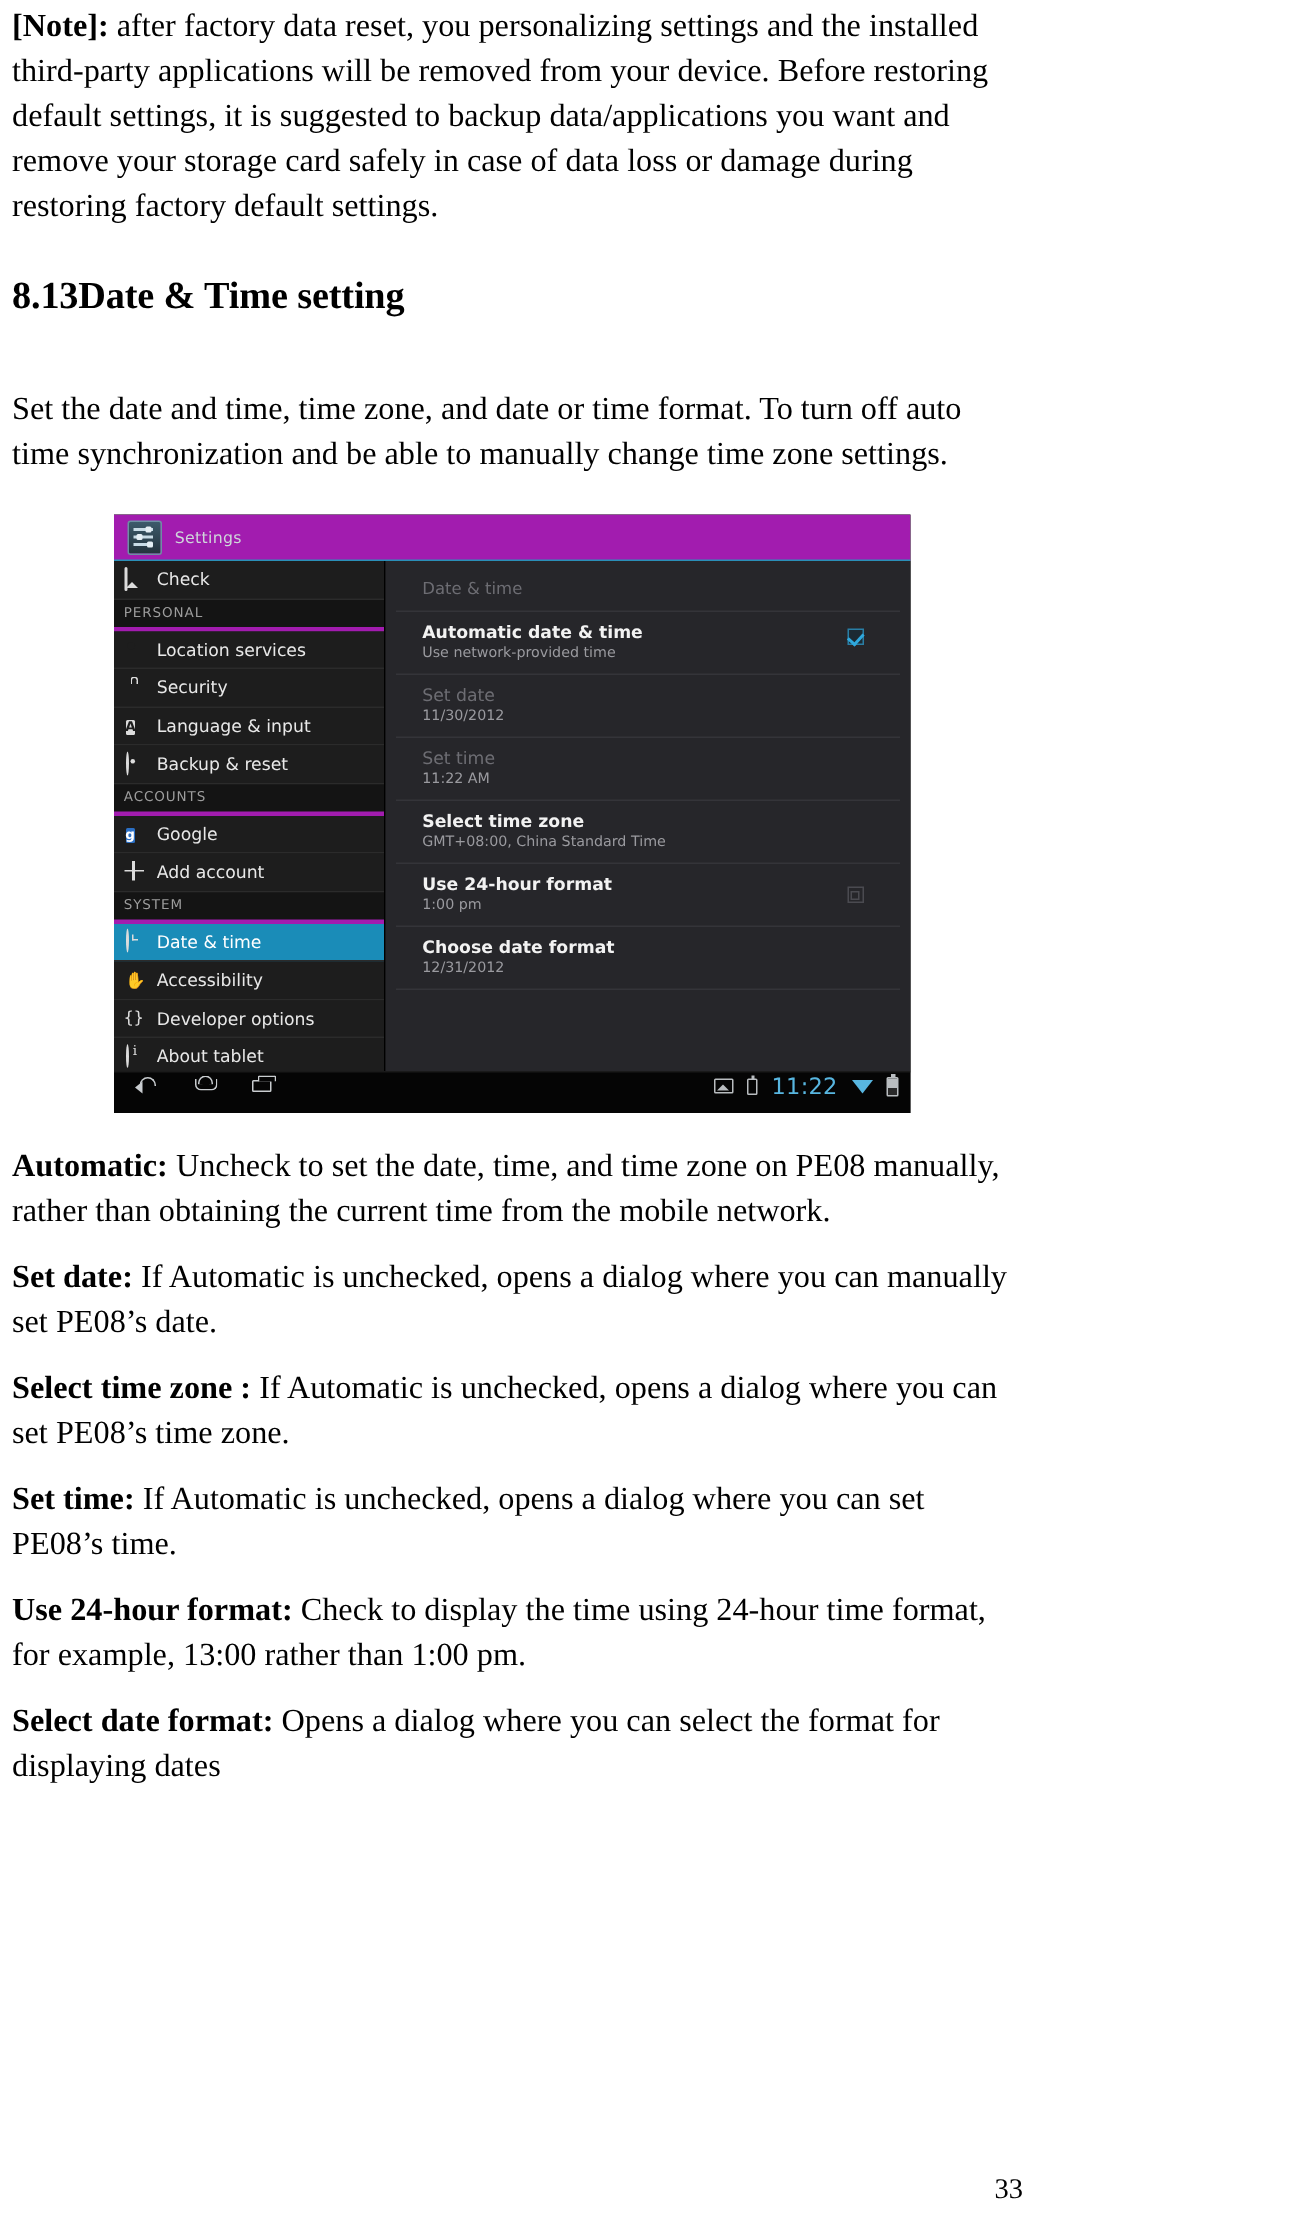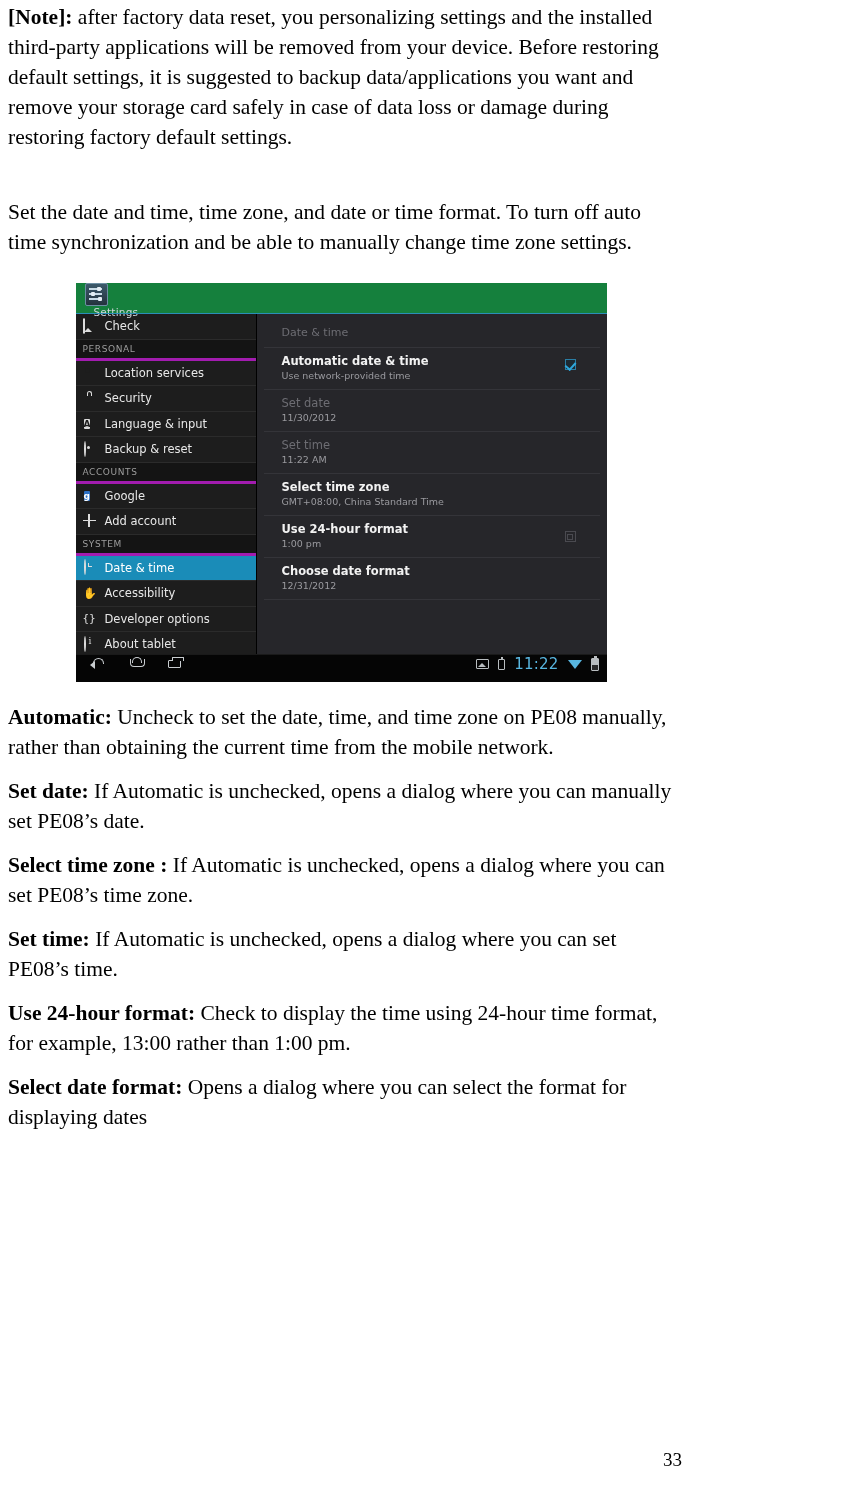--- a/index.html
+++ b/index.html
@@ -55,26 +55,26 @@
     width: 531px;
     height: 399px;
     background: #000000;
     position: relative;
     font-family: "DejaVu Sans", "Liberation Sans", sans-serif;
     overflow: hidden;
   }
   
   .tb-titlebar {
     height: 31px;
-    background: #15803d;
+    background: #a21caf;
     display: flex;
+    align-items: center;
     padding-left: 9px;
     box-sizing: border-box;
     position: relative;
-    flex-direction: column;
   }
   .tb-titlebar::after {
     content: "";
     position: absolute;
     left: 0; right: 0; bottom: 0;
     height: 1px;
     background: #2a8fb8;
   }
   .app-icon {
     width: 21px;
@@ -483,20 +483,21 @@
 <body>
 
 <div class="page">
 
   <div class="note-block">
     <p class="doc-para">
       <span class="b">[Note]:</span><span> after factory data reset, you personalizing settings and the installed third-party applications will be removed from your device. Before restoring default settings, it is suggested to backup data/applications you want and remove your storage card safely in case of data loss or damage during restoring factory default settings.</span>
     </p>
   </div>
 
+  <h2 class="section-heading">8.13Date &amp; Time setting</h2>
 
   <p class="doc-para intro-para">Set the date and time, time zone, and date or time format. To turn off auto time synchronization and be able to manually change time zone settings.</p>
 
   <div class="shot-wrap">
     <div class="tablet">
 
       <div class="tb-titlebar">
         <span class="app-icon">
           <i></i>
             <i></i>

